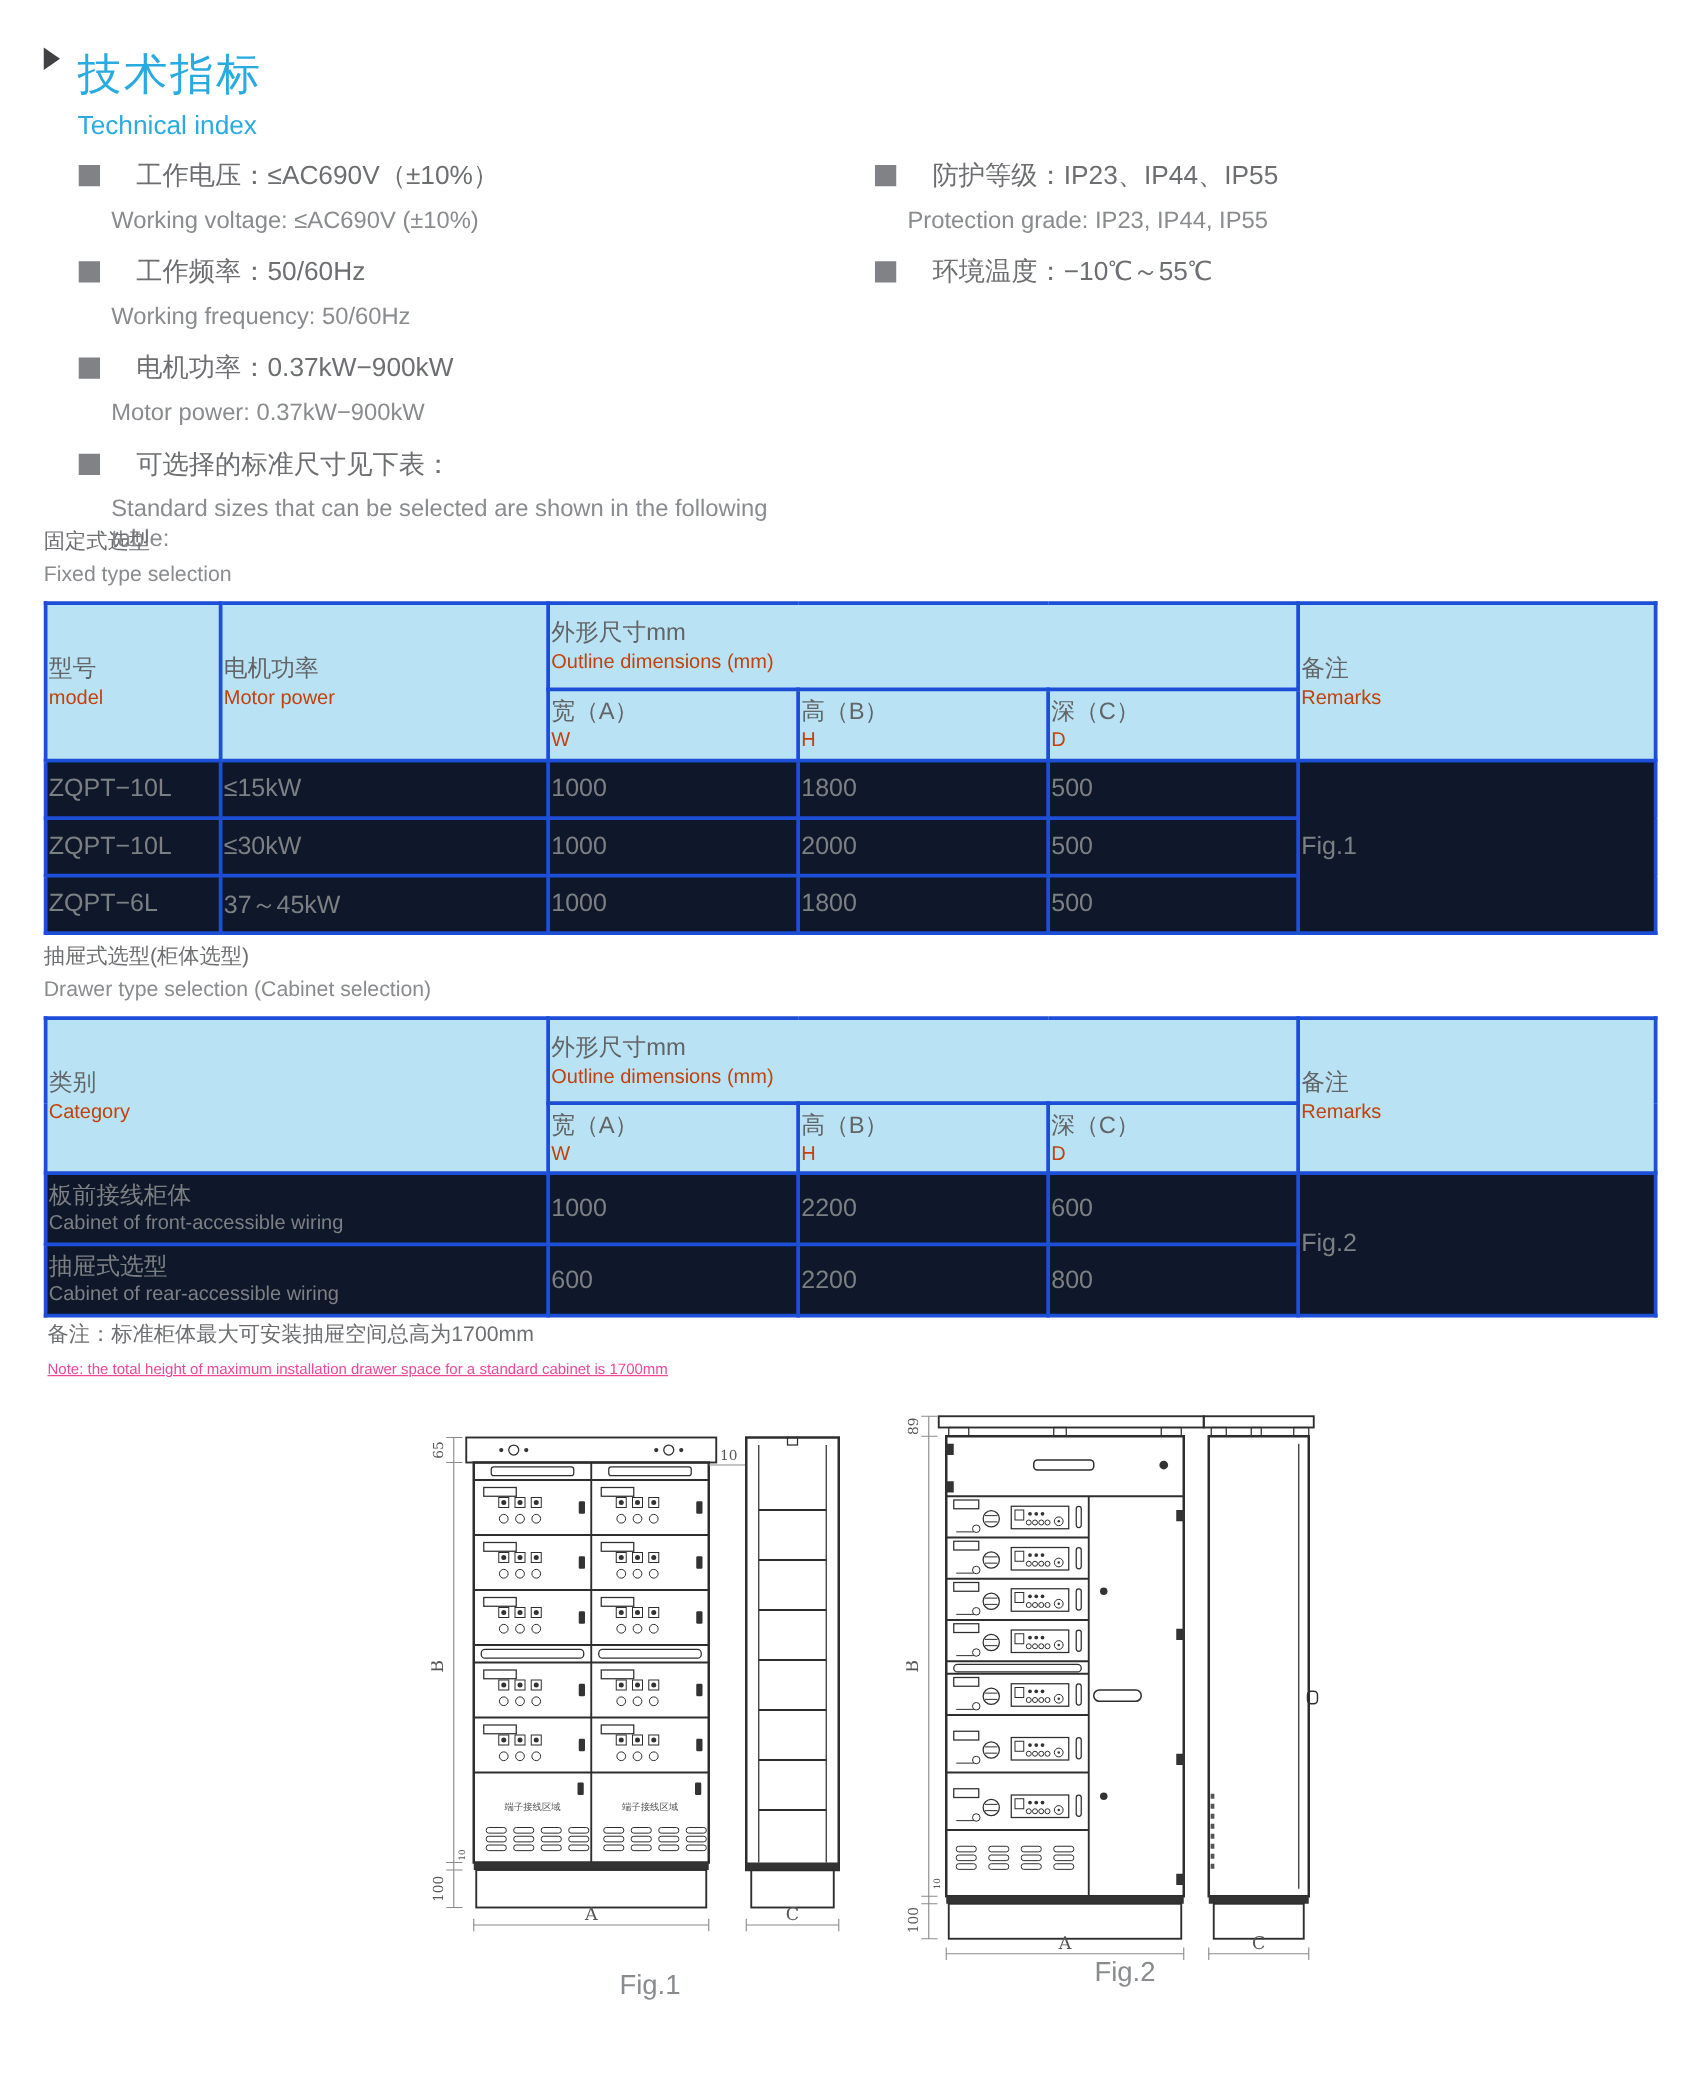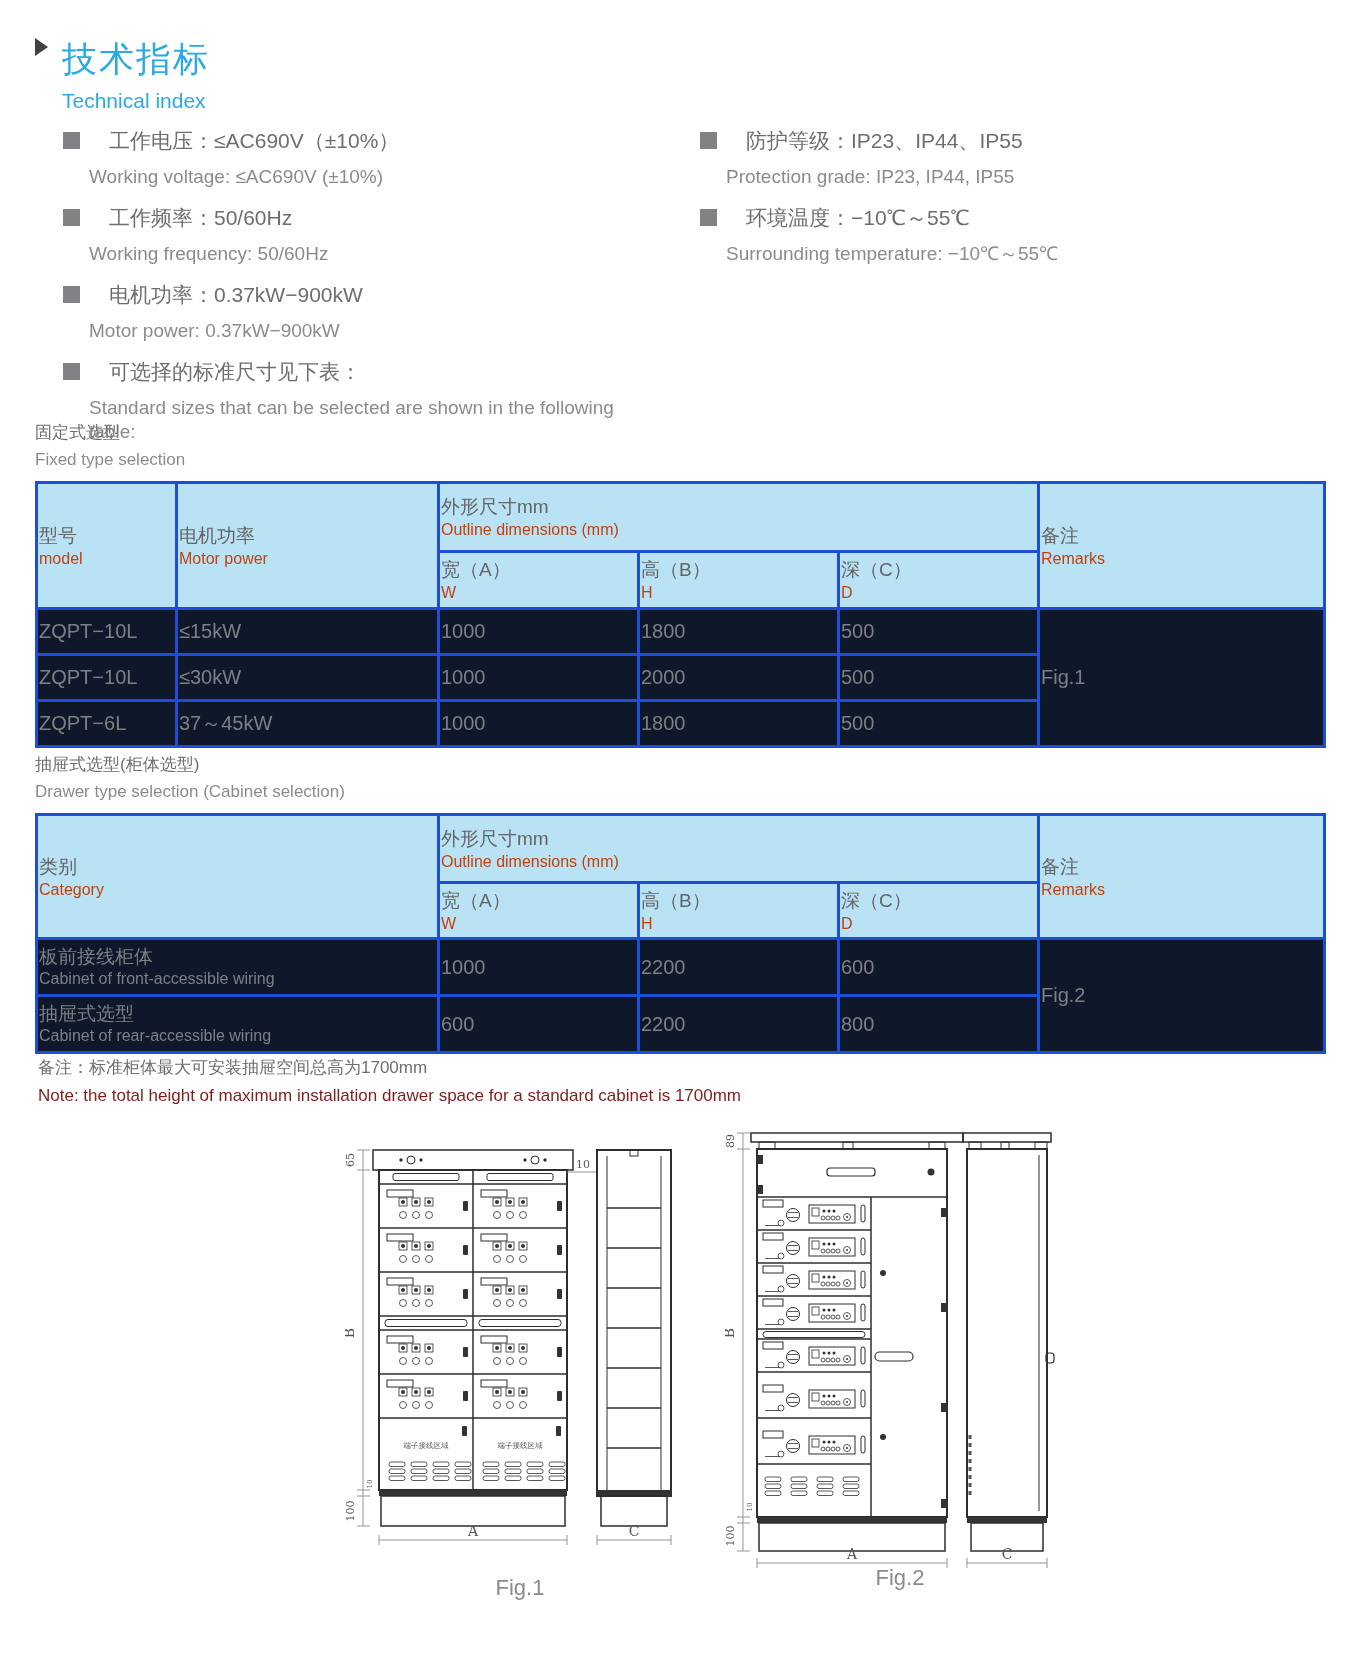--- a/index.html
+++ b/index.html
@@ -37,21 +37,21 @@
   .hzh{font-size:19px;line-height:25px;display:block;}
   .hen{font-size:16px;line-height:21px;display:block;color:#c2410c;}
   .czh{font-size:19px;line-height:24px;display:block;}
   .cen{font-size:16px;line-height:20px;display:block;}
   .t1{top:481px;}
   .t2{top:813px;}
 
   
   .note{position:absolute;left:38px;}
   .note .zh{font-size:17px;color:#6d6e71;line-height:23px;}
-  .note .en{font-size:17px;color:#7f1d1d;line-height:23px;margin-top:5px;}
+  .note .en{font-size:12px;color:#ec4899;line-height:23px;margin-top:5px;text-decoration:underline;}
 
   
   .figs{position:absolute;left:0;top:1105px;width:1357px;height:555px;}
   .figcap{position:absolute;width:110px;text-align:center;font-size:22px;color:#898b8e;}
   svg .s2{fill:none;stroke:#2e2e2e;stroke-width:2;}
   svg .s15{fill:none;stroke:#2e2e2e;stroke-width:1.5;}
   svg .s12{fill:none;stroke:#2e2e2e;stroke-width:1.2;}
   svg .s1{fill:none;stroke:#2e2e2e;stroke-width:1;}
   svg .s08{fill:none;stroke:#2e2e2e;stroke-width:0.8;}
   svg .dim{stroke:#8a8a8a;stroke-width:0.9;fill:none;}
@@ -108,21 +108,20 @@
           <span class="bullet"></span>
           <span>防护等级：IP23、IP44、IP55</span>
         </div>
       <div class="spec-en">Protection grade: IP23, IP44, IP55</div>
     </div>
     <div class="spec-item">
       <div class="spec-zh">
           <span class="bullet"></span>
           <span>环境温度：−10℃～55℃</span>
         </div>
-      <div class="spec-en">Surrounding temperature: −10℃～55℃</div>
     </div>
   </div>
 
   <div class="seclab" style="top:422px;">
     <div class="zh">固定式选型</div>
     <div class="en">Fixed type selection</div>
   </div>
 
   <table class="spec t1">
     <colgroup>

